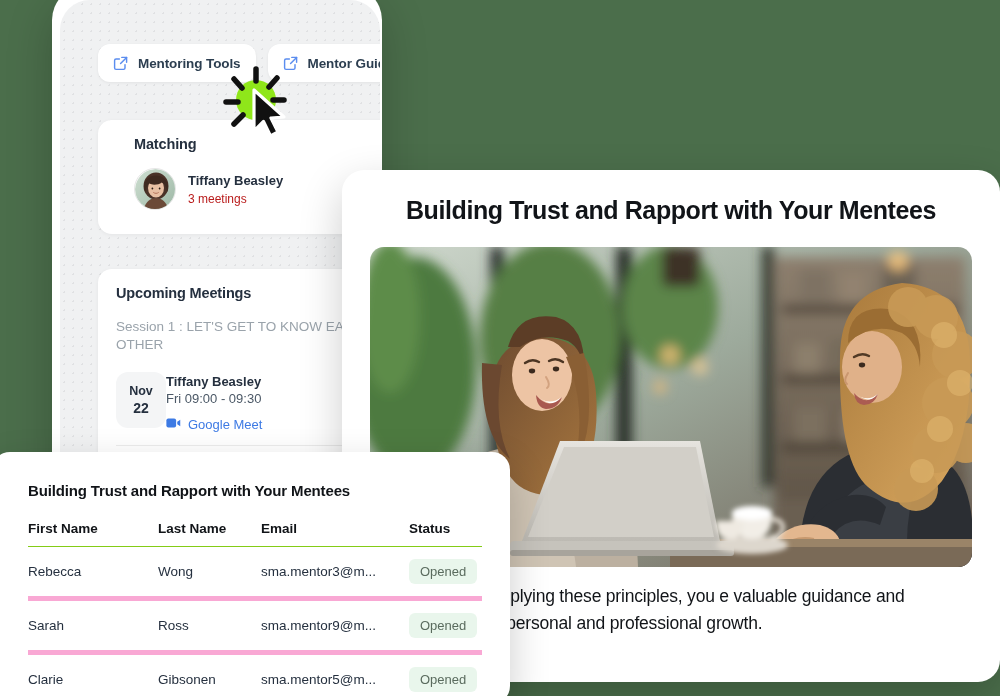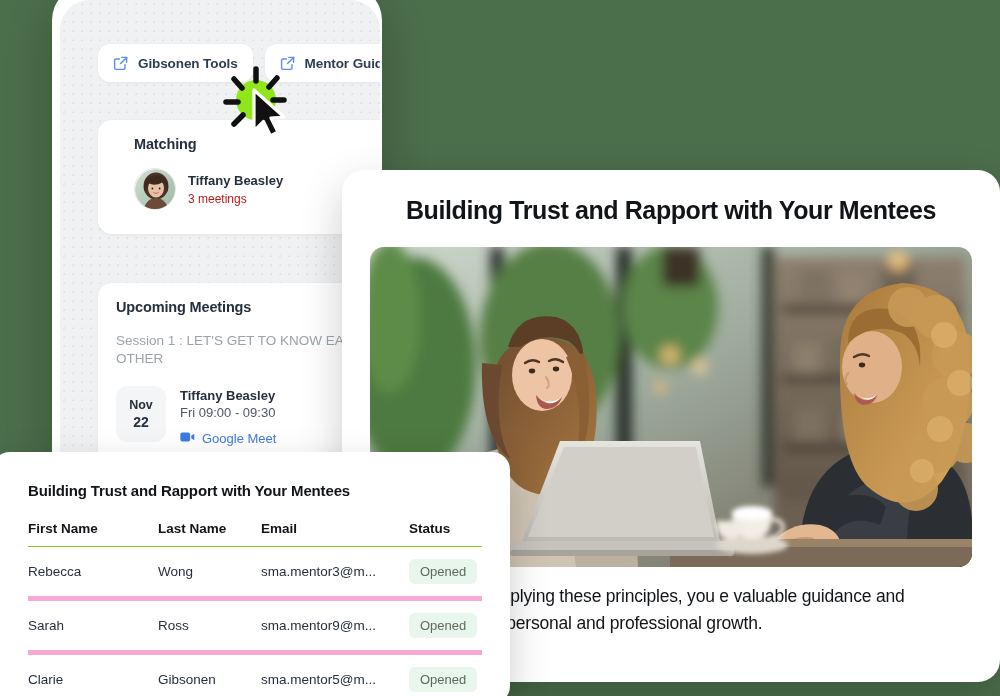--- a/index.html
+++ b/index.html
@@ -67,21 +67,21 @@
   .card {
     position: absolute;
     left: 38px;
     width: 310px;
     background: #fff;
     border-radius: 14px;
     box-shadow: 0 1px 4px rgba(0,0,0,.05);
     padding: 16px 18px 18px 18px;
   }
   .card-matching { top: 120px; height: 114px; padding-left: 36px; }
-  .card-meetings { top: 283px; height: 230px; }
+  .card-meetings { top: 269px; height: 230px; }
 
   .card-title {
     font-size: 14.5px; font-weight: 700; color: #25303f; letter-spacing: -.15px;
   }
 
   .match-row { display: flex; align-items: center; gap: 12px; margin-top: 16px; }
   .avatar {
     width: 42px; height: 42px; border-radius: 50%;
     flex: 0 0 42px; overflow: hidden; display: block;
     border: 1px solid #e6e6e6;
@@ -96,21 +96,21 @@
   .bar-fill { height: 100%; border-radius: 6px; background: #3d7ae4; }
   .bar-pct { font-size: 12px; color: #6d7a86; white-space: nowrap; }
   .meet-count { font-size: 12px; color: #b91c1c; margin-top: 4px; }
 
   .session-line {
     margin-top: 17px;
     font-size: 13.5px; color: #9aa3ab; line-height: 1.35;
     white-space: pre-wrap;
   }
 
-  .meeting-row { display: flex; gap: 14px; margin-top: 18px; align-items: flex-start; }
+  .meeting-row { display: flex; margin-top: 18px; align-items: flex-start; }
   .date-chip {
     width: 50px; height: 56px; flex: 0 0 50px;
     background: #f4f5f6; border-radius: 12px;
     display: flex; flex-direction: column; align-items: center; justify-content: center;
     gap: 2px;
   }
   .date-mon { font-size: 12.5px; font-weight: 700; color: #25303f; }
   .date-day { font-size: 14px; font-weight: 700; color: #25303f; }
   .meeting-info { padding-top: 2px; }
   .meeting-name { font-size: 13px; font-weight: 700; color: #25303f; }
@@ -203,21 +203,21 @@
   <div class="quick-links">
 
     <div class="qbtn">
       <span>
         <svg class="ext-icon" viewBox="0 0 20 20" fill="none" stroke="#5b8def" stroke-width="1.8" stroke-linecap="round" stroke-linejoin="round">
           <path d="M11 3h6v6"></path>
             <path d="M17 3l-7.5 7.5"></path>
           <path d="M15 12v4.2A1.8 1.8 0 0 1 13.2 18H3.8A1.8 1.8 0 0 1 2 16.2V6.8A1.8 1.8 0 0 1 3.8 5H8"></path>
         </svg>
       </span>
-      <span class="label">Gibsonen Tools</span>
+      <span class="label">Mentoring Tools</span>
     </div>
 
     <div class="qbtn">
       <span>
         <svg class="ext-icon" viewBox="0 0 20 20" fill="none" stroke="#5b8def" stroke-width="1.8" stroke-linecap="round" stroke-linejoin="round">
           <path d="M11 3h6v6"></path>
             <path d="M17 3l-7.5 7.5"></path>
           <path d="M15 12v4.2A1.8 1.8 0 0 1 13.2 18H3.8A1.8 1.8 0 0 1 2 16.2V6.8A1.8 1.8 0 0 1 3.8 5H8"></path>
         </svg>
       </span>

